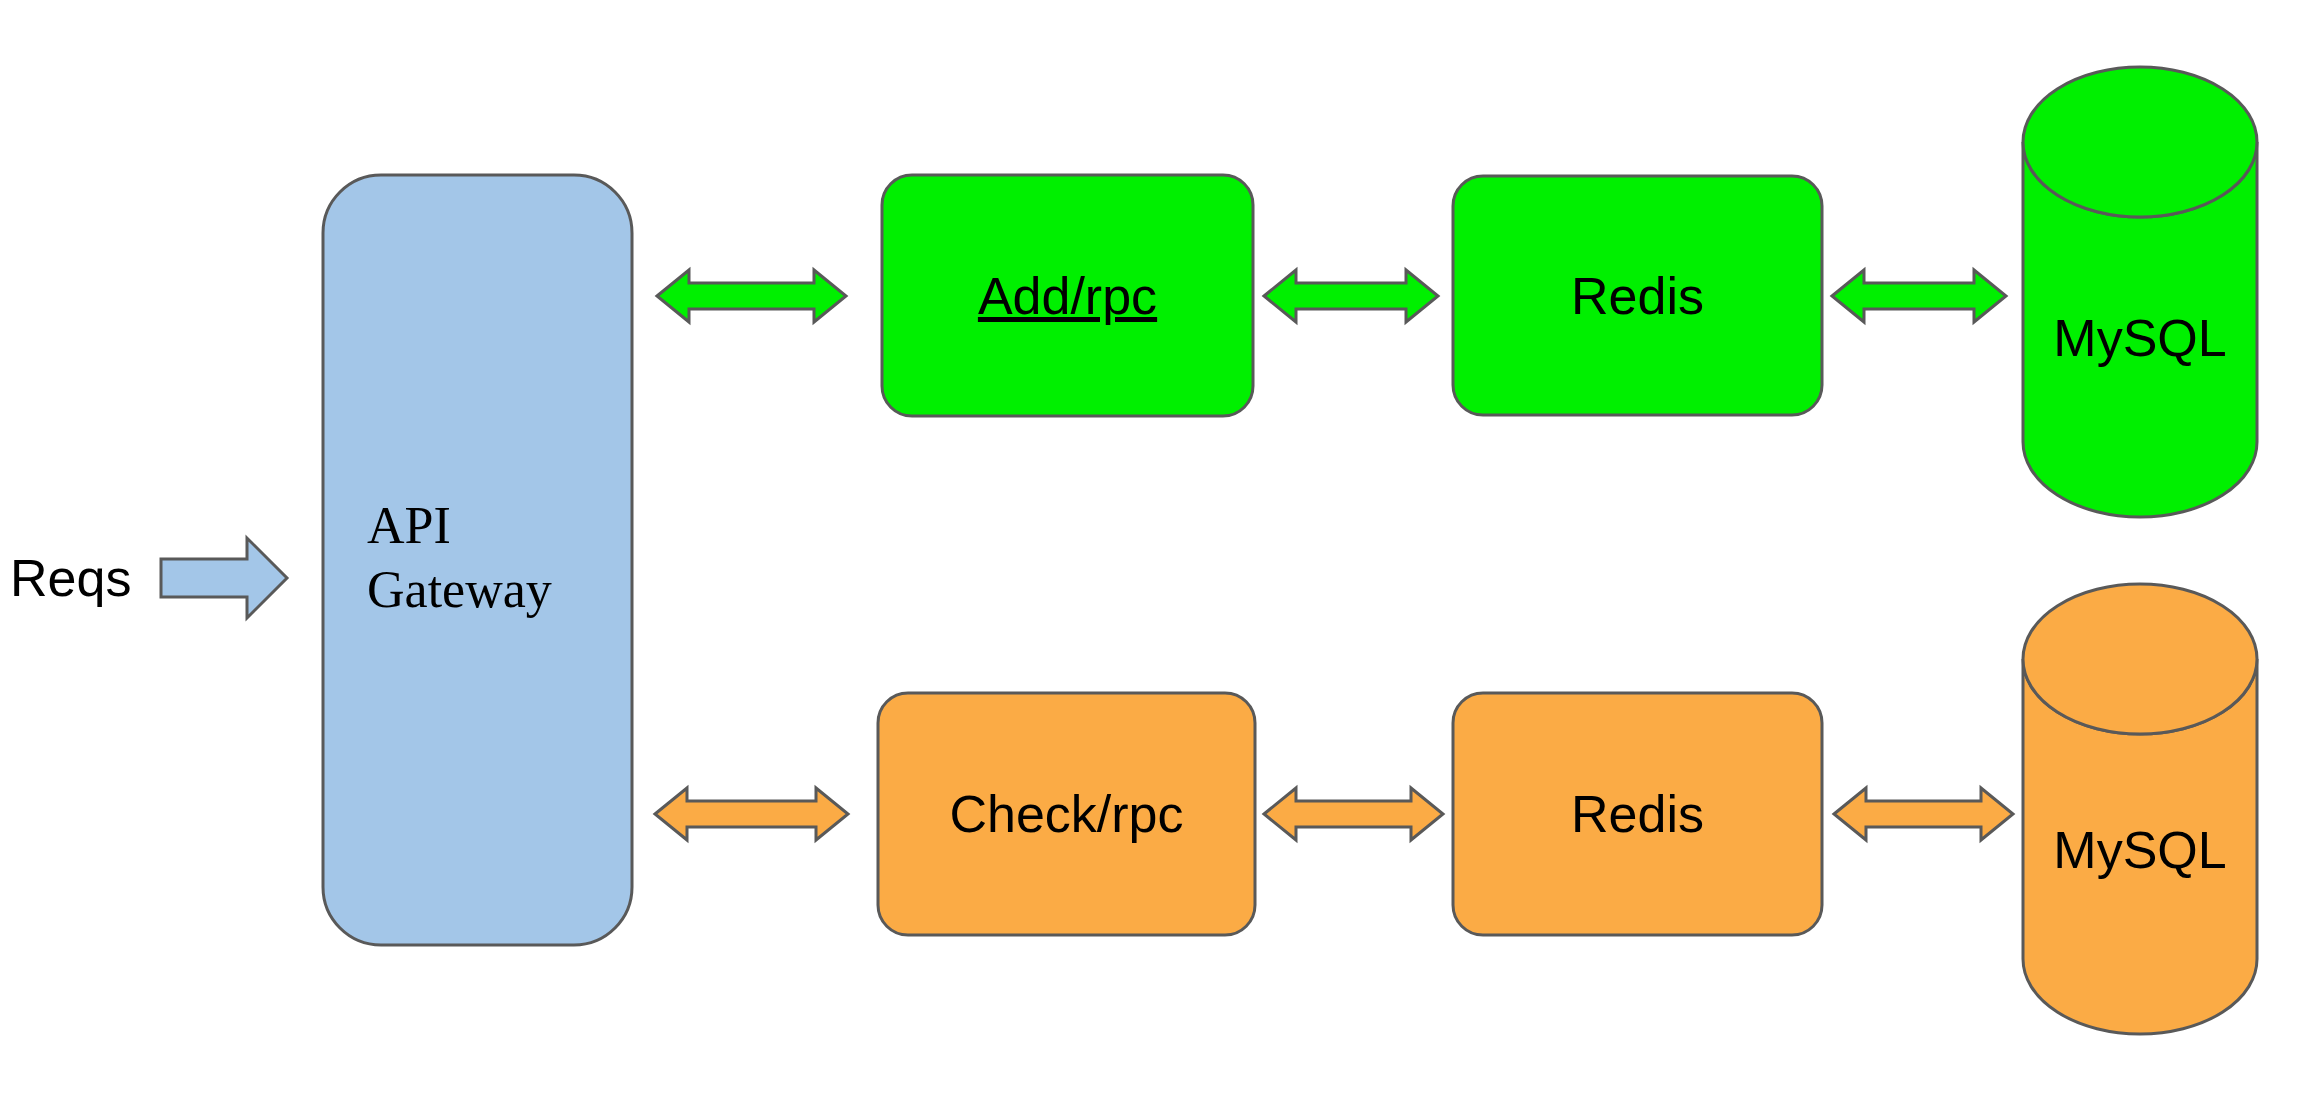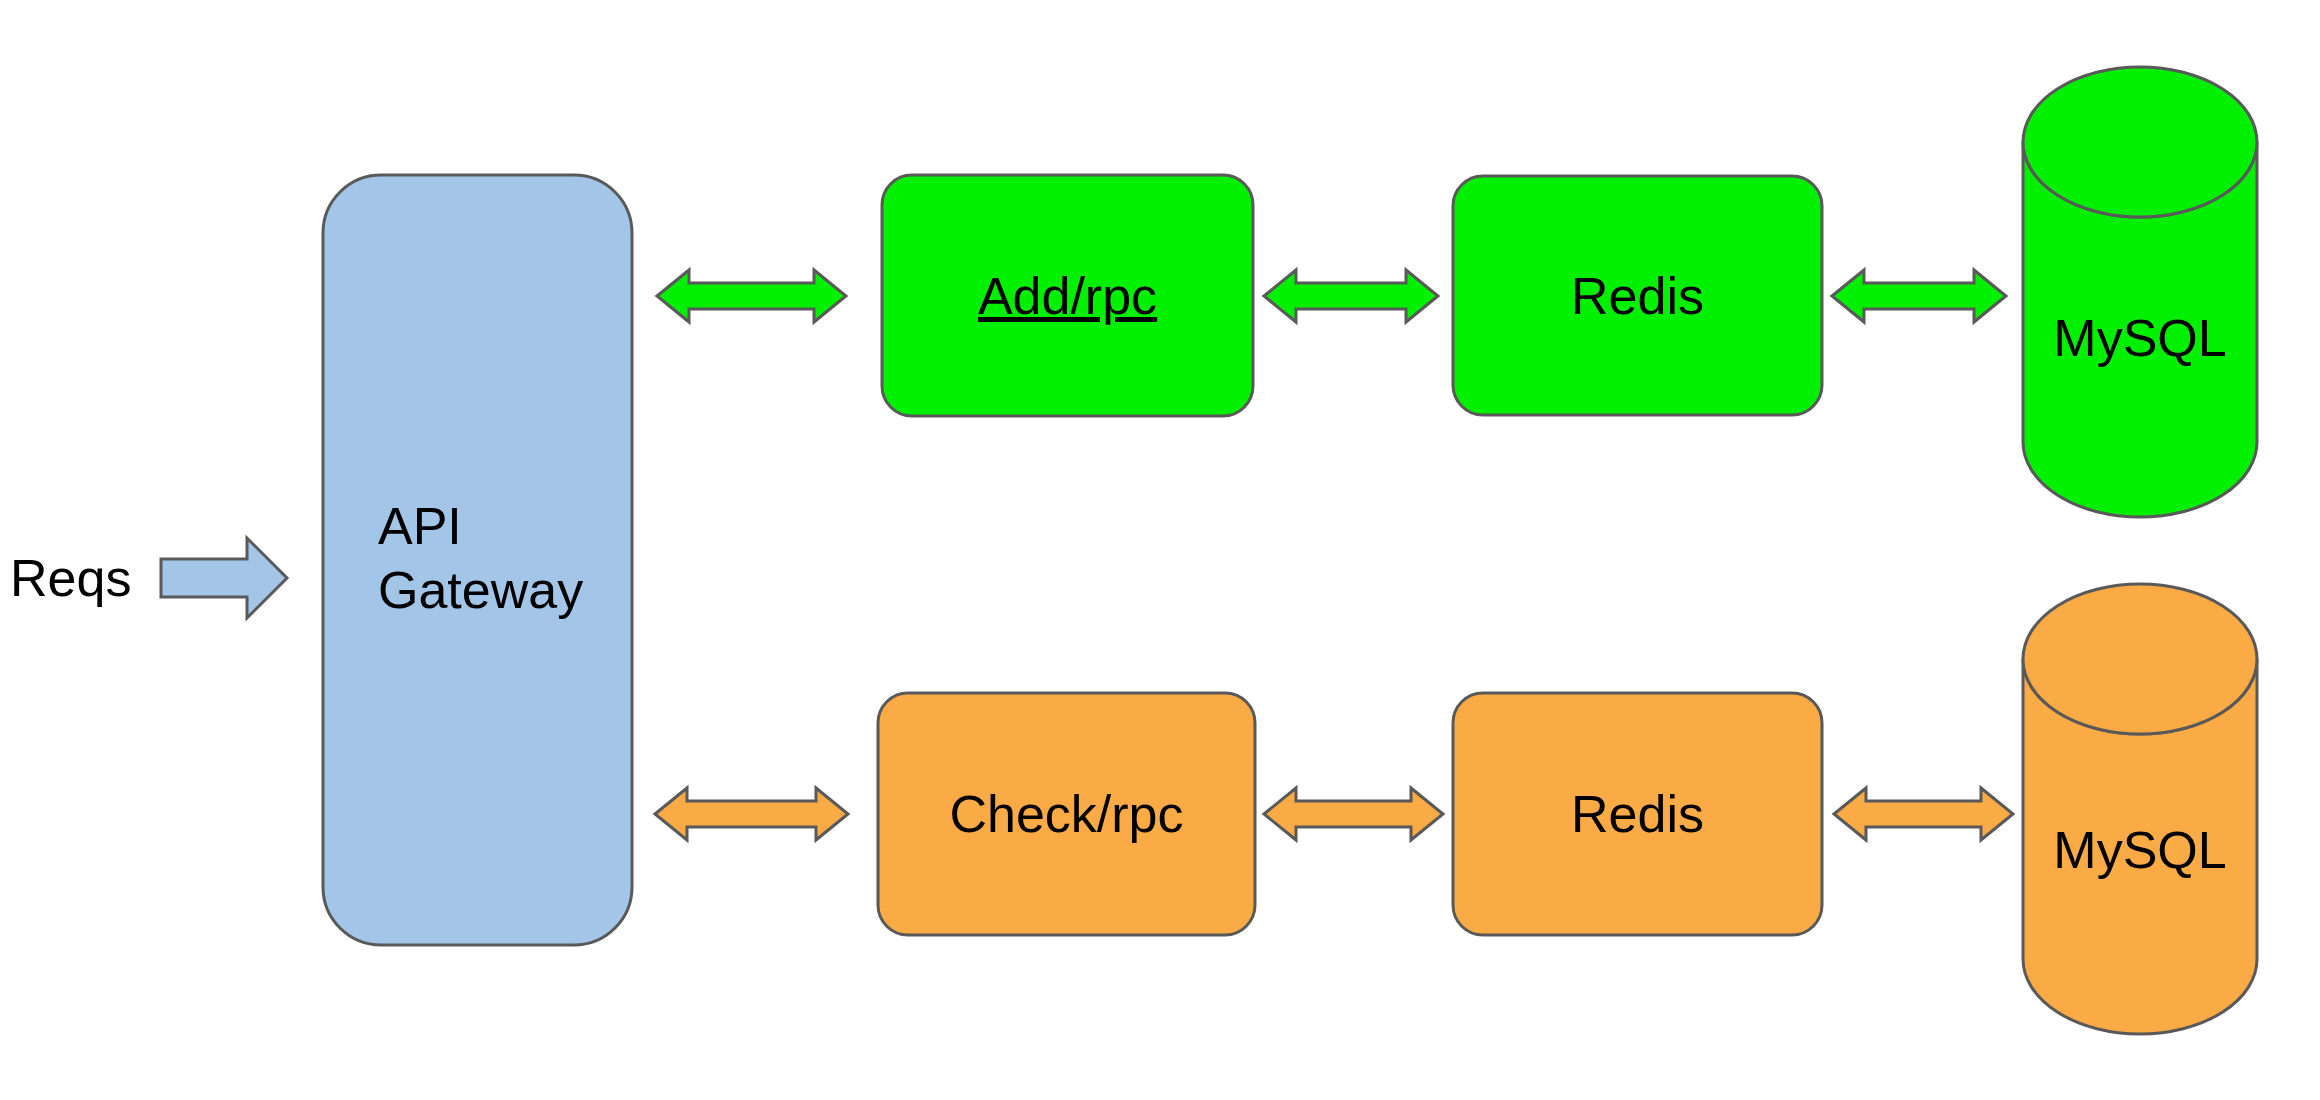--- a/index.html
+++ b/index.html
@@ -80,21 +80,21 @@
     <rect x="1453" y="693" width="369" height="242" rx="30" ry="30" stroke="#595959" stroke-width="3" fill="#FBAB45"></rect>
 
     <g transform="translate(2020,581)">
       <path d="M 3 78 L 3 378 A 117 75 0 0 0 237 378 L 237 78 A 117 75 0 0 1 3 78 Z" stroke="#595959" stroke-width="3" fill="#FBAB45"></path>
       <ellipse cx="120" cy="78" rx="117" ry="75" stroke="#595959" stroke-width="3" fill="#FBAB45"></ellipse>
     </g>
   </svg>
 
   <div class="label" style="left:10px; top:547px; width:140px;">Reqs</div>
 
-  <div class="label gateway-label" style="left:378px; top:494px; width:250px;">API Gateway</div>
+  <div class="label gateway-label" style="left:367px; top:494px; width:250px;font-family:Liberation Serif, serif;">API Gateway</div>
 
   <div class="label center" style="left:882px; top:265px; width:371px;text-decoration:underline;">Add/rpc</div>
 
   <div class="label center" style="left:1453px; top:265px; width:369px;">Redis</div>
 
   <div class="label center" style="left:2020px; top:307px; width:240px;">MySQL</div>
 
   <div class="label center" style="left:878px; top:783px; width:377px;">Check/rpc</div>
 
   <div class="label center" style="left:1453px; top:783px; width:369px;">Redis</div>

